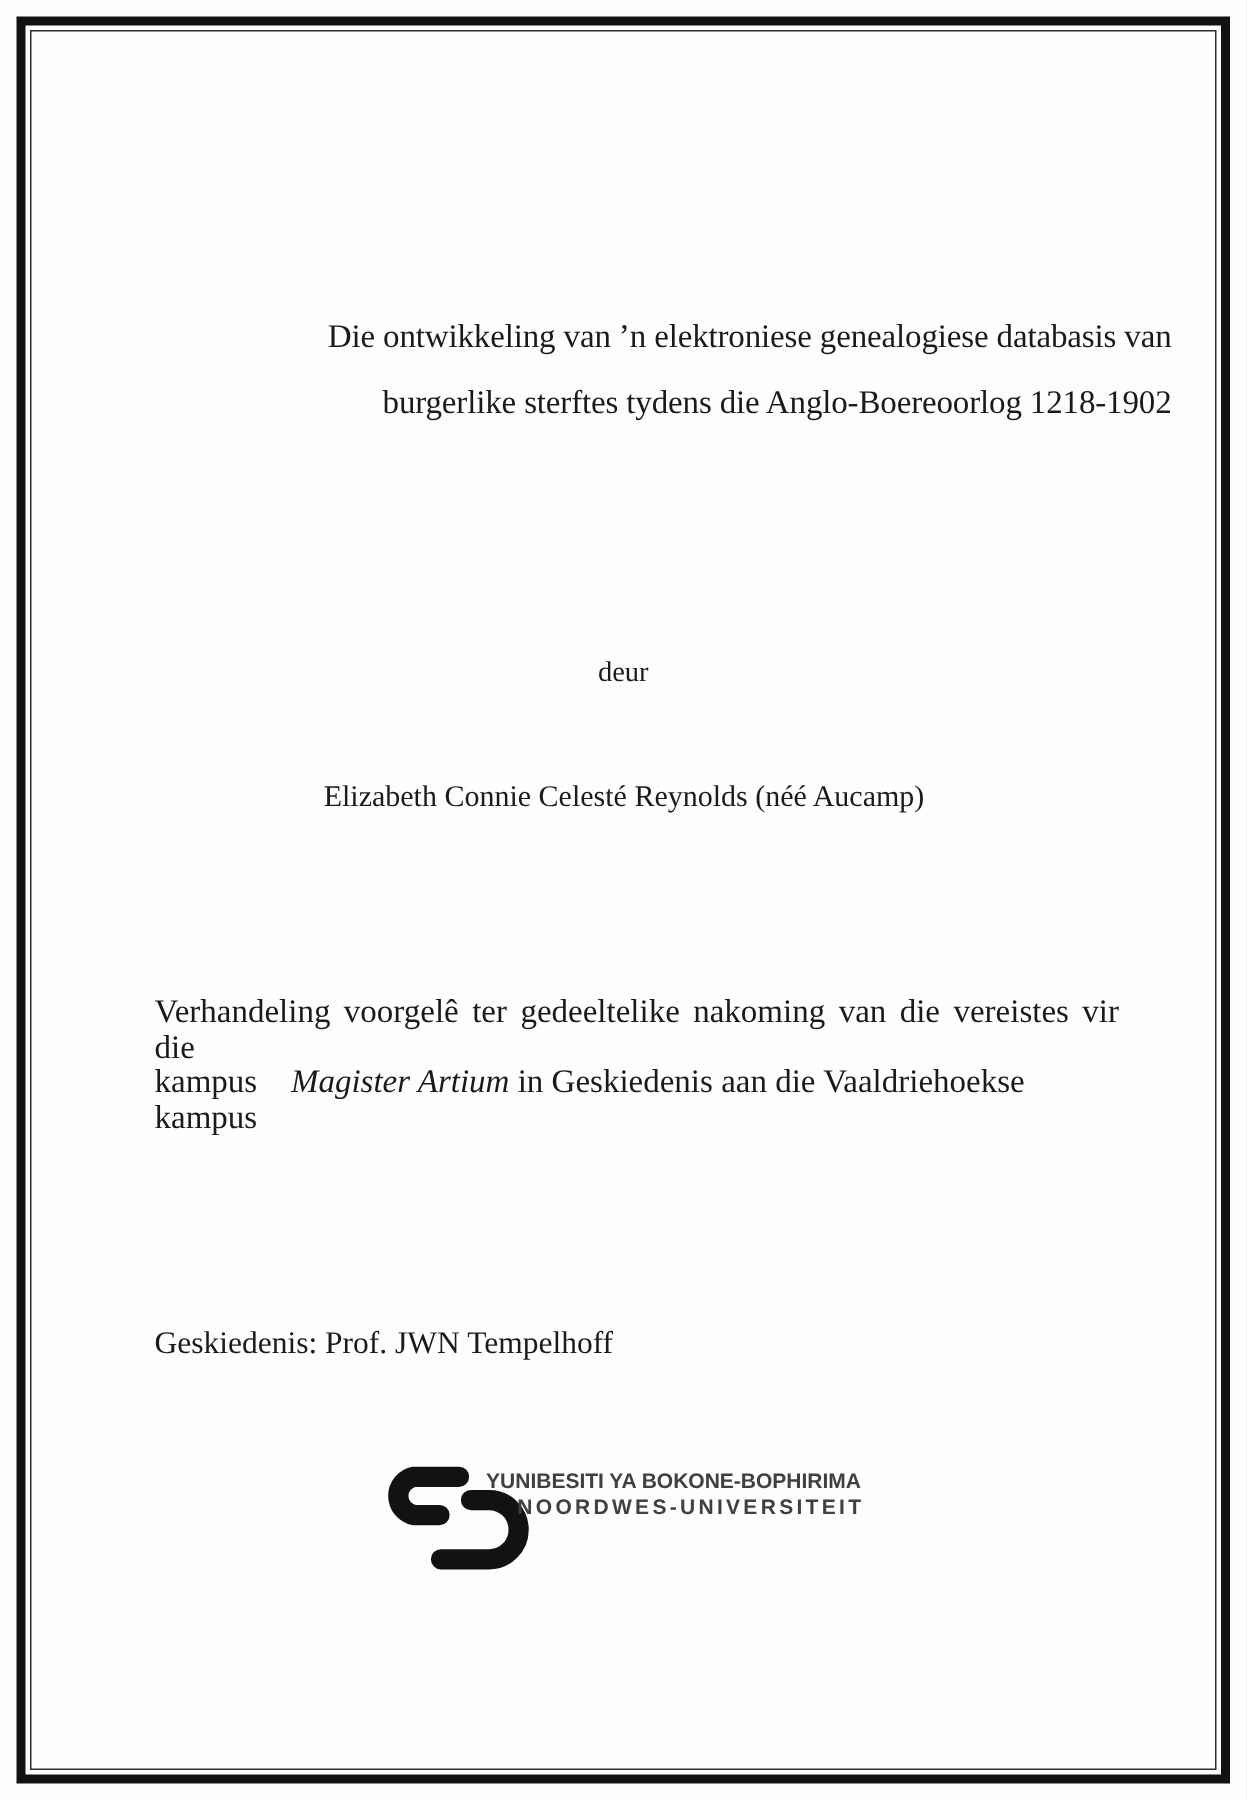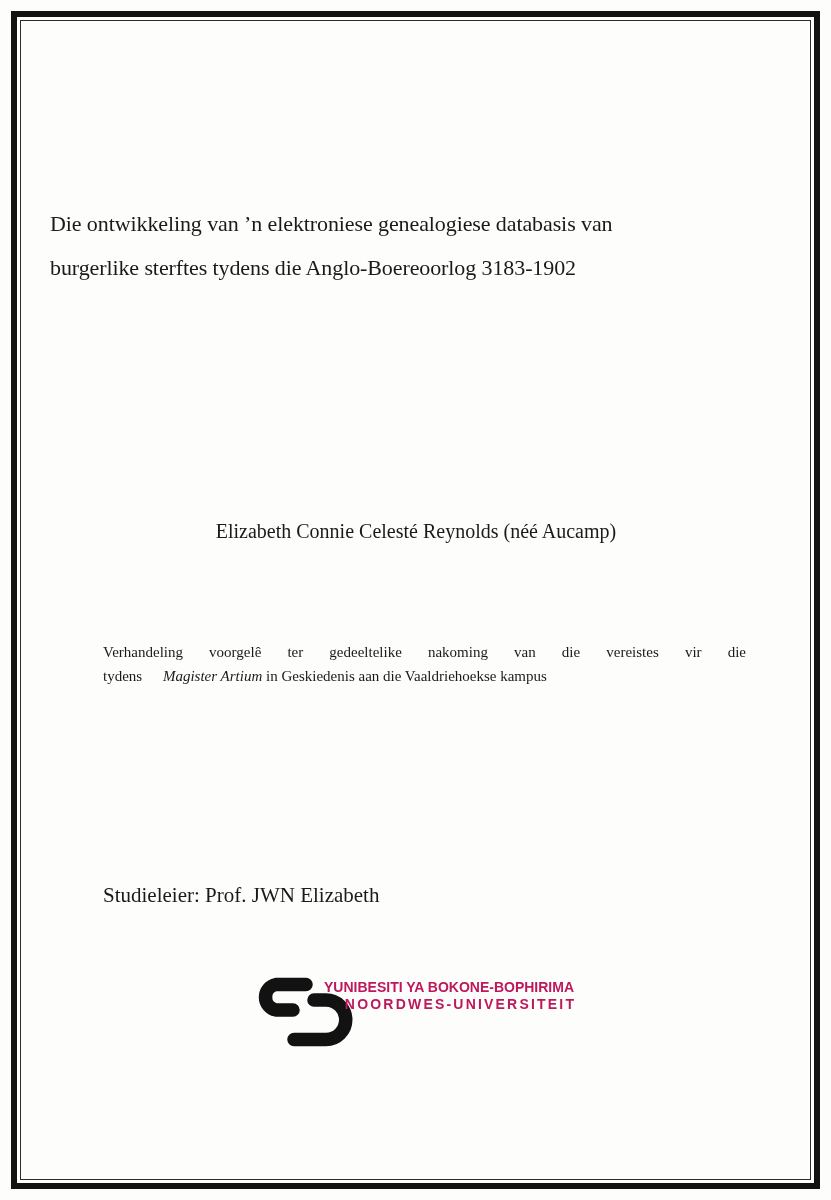--- a/index.html
+++ b/index.html
@@ -18,85 +18,86 @@
     border:6px solid #121212;
     pointer-events:none;
   }
   .frame-inner{
     position:absolute;inset:20px;
     border:1.5px solid #2c2c2c;
     pointer-events:none;
   }
   .title-block{
     position:absolute;top:202px;left:50px;right:50px;
-    text-align:left;
+    text-align:right;
     font-size:22px;line-height:44px;
     letter-spacing:-0.1px;
   }
   .deur{
     position:absolute;top:438px;left:0;right:0;
     text-align:center;
     font-size:19px;
   }
   .author{
     position:absolute;top:520px;left:1px;right:0;
     text-align:center;
     font-size:20px;
   }
   .statement{
-    position:absolute;top:641px;left:103px;width:643px;
-    font-size:15px;line-height:23.5px;
+    position:absolute;top:662px;left:103px;width:643px;
+    font-size:22px;line-height:23.5px;
   }
   .statement .justified{
     text-align:justify;
     text-align-last:justify;
   }
   .italic{font-style:italic;margin-left:17px;}
   .supervisor-block{
     position:absolute;top:882px;left:103px;
     font-size:21px;line-height:26px;
   }
   .logo-mark{
     position:absolute;left:253px;top:976px;
     width:100px;height:74px;
   }
   .logo-text{
     position:absolute;left:318px;top:979px;width:256px;
     text-align:right;
     font-family:"Liberation Sans", sans-serif;
     font-weight:700;
     font-size:14px;line-height:17px;
-    color:#be185d;
+    color:#404040;
     white-space:nowrap;
   }
   .logo-text .spaced{letter-spacing:2.2px;margin-right:-2.2px;}
 </style>
 </head>
 <body>
 
 <div class="page">
 
   <div class="frame-outer"></div>
   <div class="frame-inner"></div>
 
   <div class="title-block">
     <div>Die ontwikkeling van ’n elektroniese genealogiese databasis van</div>
-    <div>burgerlike sterftes tydens die Anglo-Boereoorlog 3183-1902</div>
+    <div>burgerlike sterftes tydens die Anglo-Boereoorlog 1218-1902</div>
   </div>
 
+  <div class="deur">deur</div>
 
   <div class="author">Elizabeth Connie Celesté Reynolds (néé Aucamp)</div>
 
   <div class="statement">
     <div class="justified">Verhandeling voorgelê ter gedeeltelike nakoming van die vereistes vir die</div>
-    <div><span>tydens </span><span class="italic">Magister Artium</span><span> in Geskiedenis aan die Vaaldriehoekse kampus</span></div>
+    <div><span>kampus </span><span class="italic">Magister Artium</span><span> in Geskiedenis aan die Vaaldriehoekse kampus</span></div>
   </div>
 
   <div class="supervisor-block">
-    <div>Studieleier: Prof. JWN Elizabeth</div>
+    <div>Geskiedenis: Prof. JWN Tempelhoff</div>
   </div>
 
   <svg class="logo-mark" viewBox="0 0 100 74" xmlns="http://www.w3.org/2000/svg" aria-hidden="true">
 
     <path d="M 53 8.5 H 23 A 13 13 0 0 0 23 34 H 40" fill="none" stroke="#121212" stroke-width="13.5" stroke-linecap="round"></path>
 
     <path d="M 41 63.5 H 73 A 19.5 19.5 0 0 0 73 24 H 61" fill="none" stroke="#121212" stroke-width="13.5" stroke-linecap="round"></path>
   </svg>
 
   <div class="logo-text">

